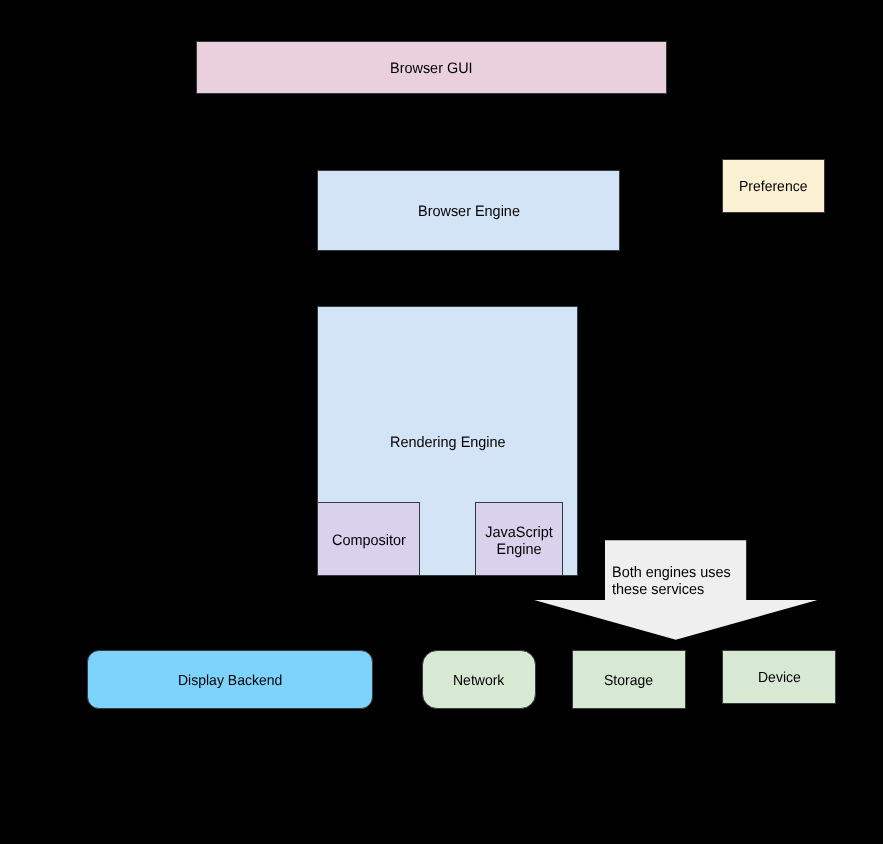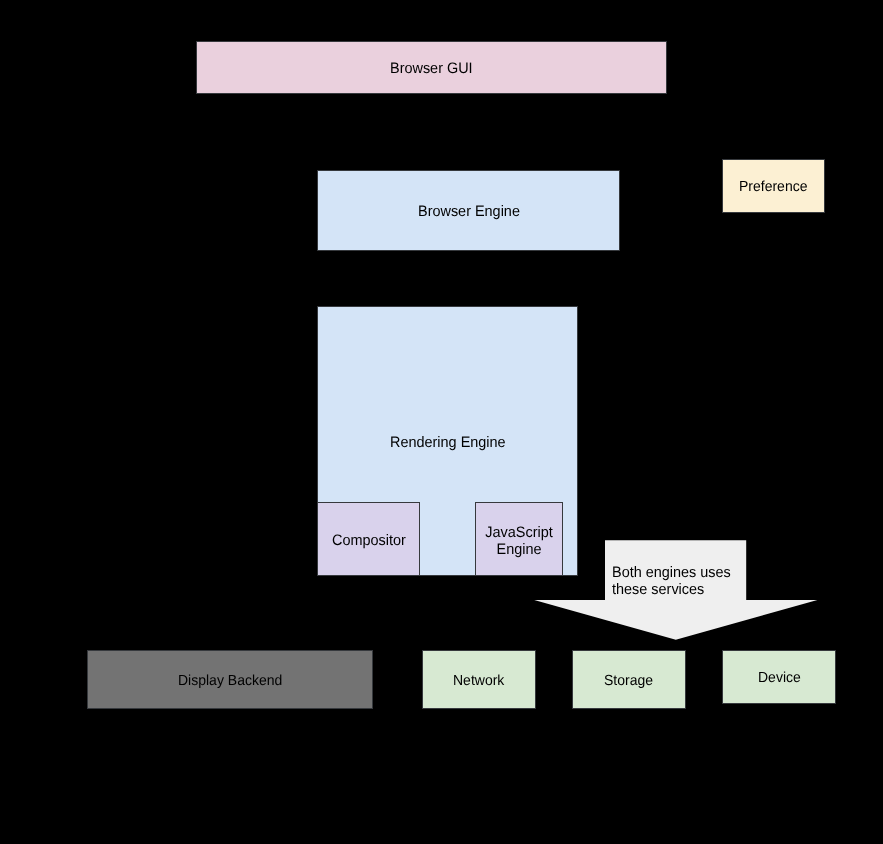--- a/index.html
+++ b/index.html
@@ -62,25 +62,25 @@
 
   <div class="node font-lg" id="n-javascript-engine" style="background-color: rgb(217, 210, 236); border-color: rgb(54, 57, 61);">
     <span class="lbl">JavaScript Engine</span>
   </div>
 
   <div class="node font-sm" id="n-preference" style="background-color: rgb(252, 240, 211); border-color: rgb(54, 57, 61);">
     <span class="lbl">Preference</span>
   </div>
 
 
-  <div class="node font-sm" id="n-display-backend" style="background-color: #737373; border-color: rgb(54, 57, 61);">
+  <div class="node font-sm" id="n-display-backend" style="background-color: #7dd3fc; border-color: rgb(54, 57, 61); border-radius: 12px;">
     <span class="lbl">Display Backend</span>
   </div>
 
-  <div class="node font-sm" id="n-network" style="background-color: rgb(215, 233, 210); border-color: rgb(54, 57, 61);">
+  <div class="node font-sm" id="n-network" style="background-color: rgb(215, 233, 210); border-color: rgb(54, 57, 61); border-radius: 15px;">
     <span class="lbl">Network</span>
   </div>
 
   <div class="node font-sm" id="n-storage" style="background-color: rgb(215, 233, 210); border-color: rgb(54, 57, 61);">
     <span class="lbl">Storage</span>
   </div>
 
   <div class="node font-sm" id="n-device" style="background-color: rgb(215, 233, 210); border-color: rgb(54, 57, 61);">
     <span class="lbl">Device</span>
   </div>

